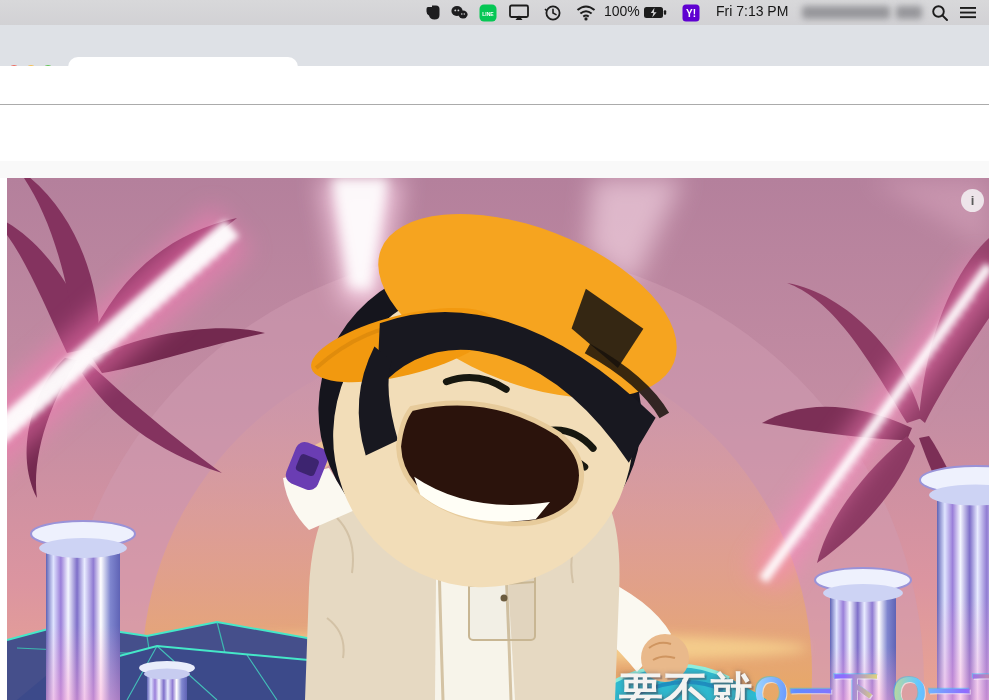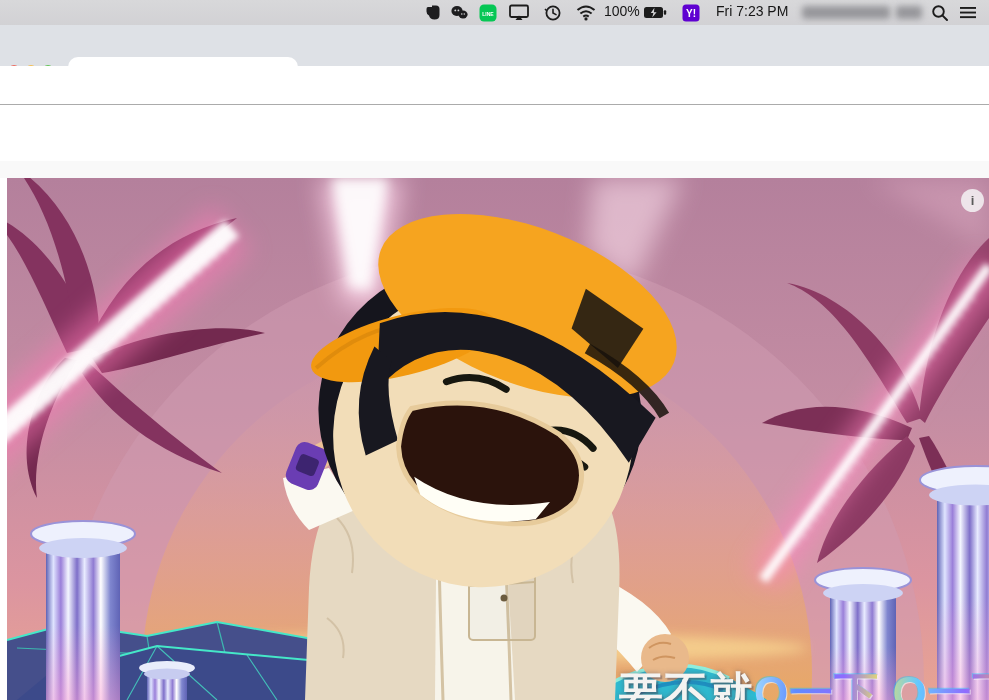--- a/index.html
+++ b/index.html
@@ -101,21 +101,21 @@
   <div class="mb-txt" style="left:604px">100%</div>
   <svg class="mb-ic" style="left:643px;top:6px" width="24" height="14" viewBox="0 0 24 14">
     <rect x="1" y="1" width="19" height="11" rx="2.5" fill="#1c1c1c"></rect>
     <rect x="20.8" y="4.2" width="2.4" height="4.6" rx="1" fill="#1c1c1c"></rect>
     <polygon points="11.4,1.8 7.8,7 10.4,7 9.2,11.6 13.6,6.2 10.9,6.2" fill="#d4d4d6"></polygon>
   </svg>
   <svg class="mb-ic" style="left:682px" width="18" height="18" viewBox="0 0 18 18">
     <rect x="0.5" y="0.5" width="17" height="17" rx="3.5" fill="#5f01d1"></rect>
     <text x="9" y="13" text-anchor="middle" font-size="10" font-weight="bold" fill="#fff">Y!</text>
   </svg>
-  <div class="mb-txt" style="left:716px">Fri 7:23 PM</div>
+  <div class="mb-txt" style="left:716px">Fri 7:13 PM</div>
   <div class="blurchip" style="left:802px;width:88px"></div>
   <div class="blurchip" style="left:896px;width:26px"></div>
   <svg class="mb-ic" style="left:931px" width="18" height="18" viewBox="0 0 18 18">
     <circle cx="7.5" cy="7.5" r="5.3" fill="none" stroke="#1c1c1c" stroke-width="1.9"></circle>
     <path d="M11.6 11.6 L16 16" stroke="#1c1c1c" stroke-width="2" stroke-linecap="round"></path>
   </svg>
   <svg class="mb-ic" style="left:959px;top:6px" width="18" height="13" viewBox="0 0 18 13">
     <rect x="1" y="1" width="16" height="1.9" fill="#1c1c1c"></rect>
     <rect x="1" y="5.6" width="16" height="1.9" fill="#1c1c1c"></rect>
     <rect x="1" y="10.2" width="16" height="1.9" fill="#1c1c1c"></rect>

